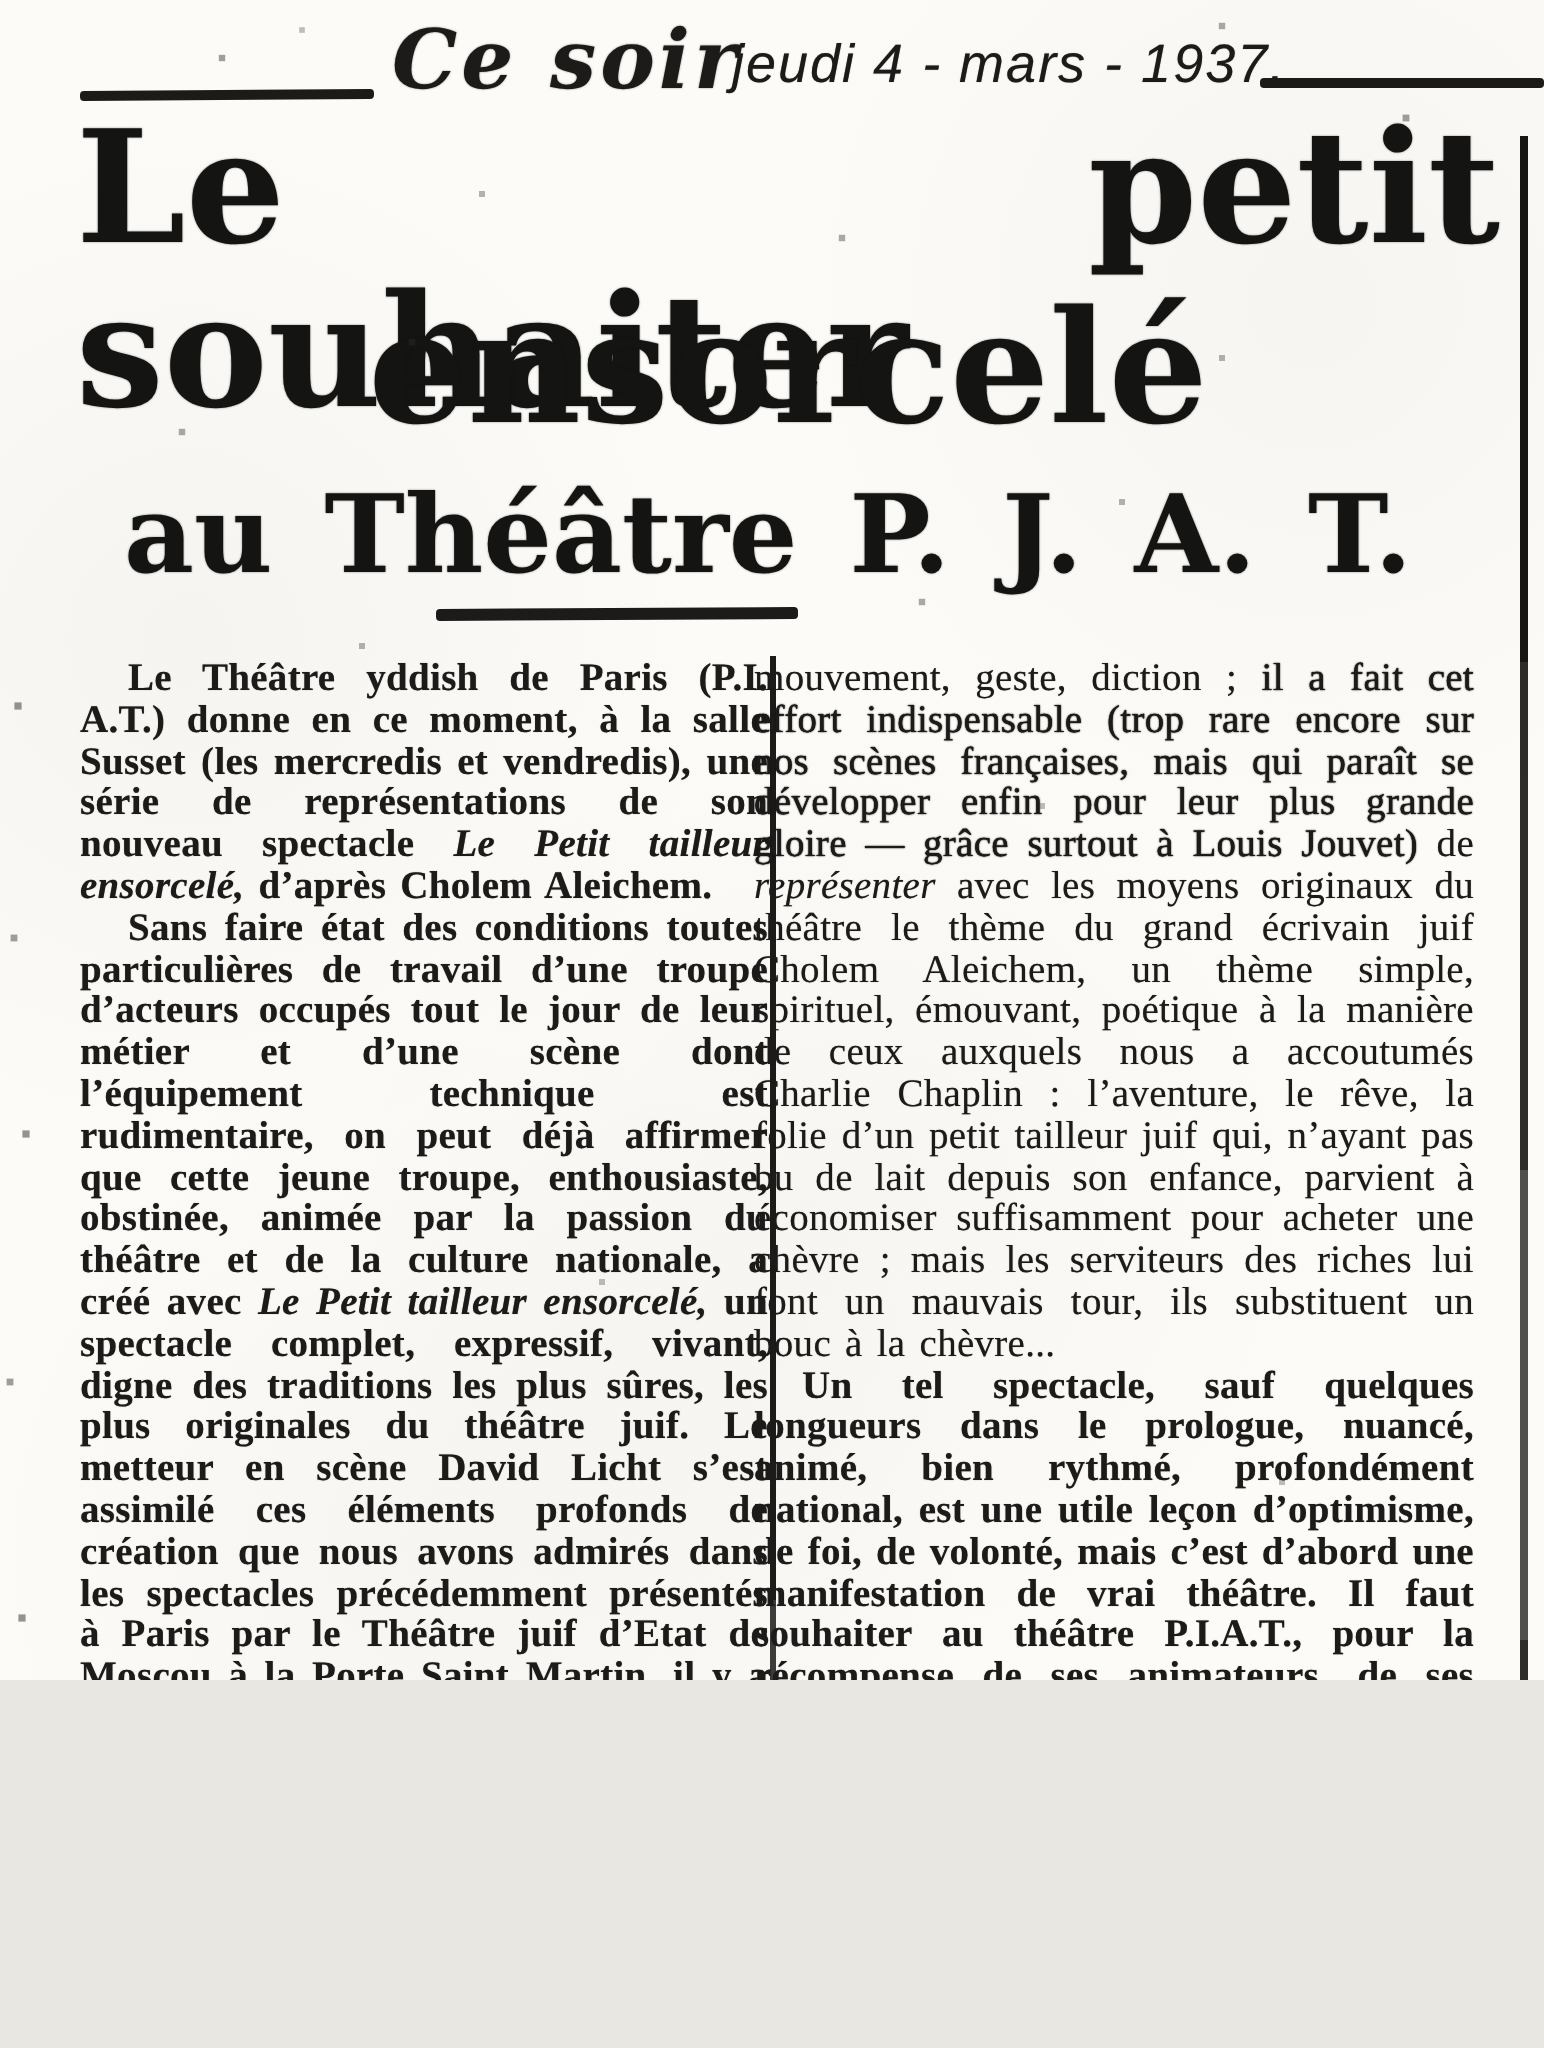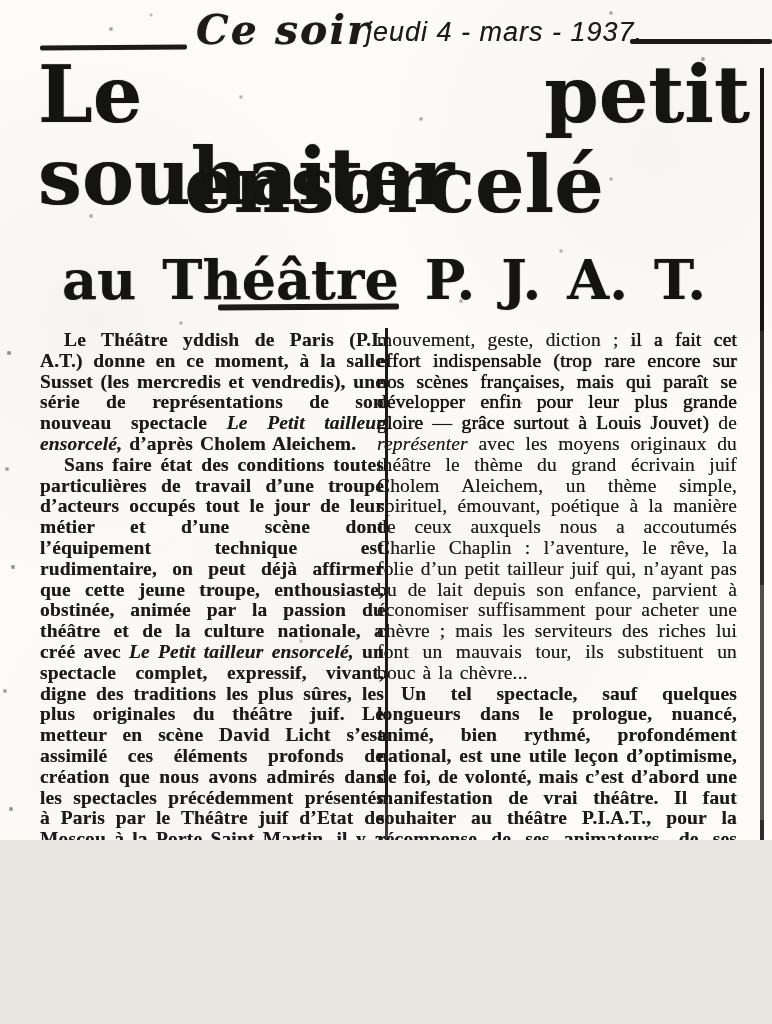--- a/index.html
+++ b/index.html
@@ -58,21 +58,21 @@
     position: absolute;
     font-family: "DejaVu Serif", serif;
     font-weight: 700;
     color: #141412;
     text-shadow: 0 0 1px rgba(18,18,16,0.55);
     white-space: nowrap;
   }
   .hl.justified { white-space: normal; text-align: justify; text-align-last: justify; }
   .hl1 { left: 38px; top: 54px;  width: 712px; font-size: 78px; line-height: 1.05; }
   .hl2 { left: 38px; top: 144px; width: 712px; font-size: 78px; line-height: 1.05; text-align: center; white-space: nowrap; }
-  .hl3 { left: 62px; top: 238px; width: 644px; font-size: 54px; line-height: 1.1; margin-top: 13px; }
+  .hl3 { left: 62px; top: 238px; width: 644px; font-size: 54px; line-height: 1.1; }
   .hl-underline {
     position: absolute;
     left: 218px; top: 304px; width: 181px; height: 6px;
     background: var(--ink, #1c1b19);
     border-radius: 2px;
     transform: rotate(-0.3deg);
   }
 
   
   .col {

